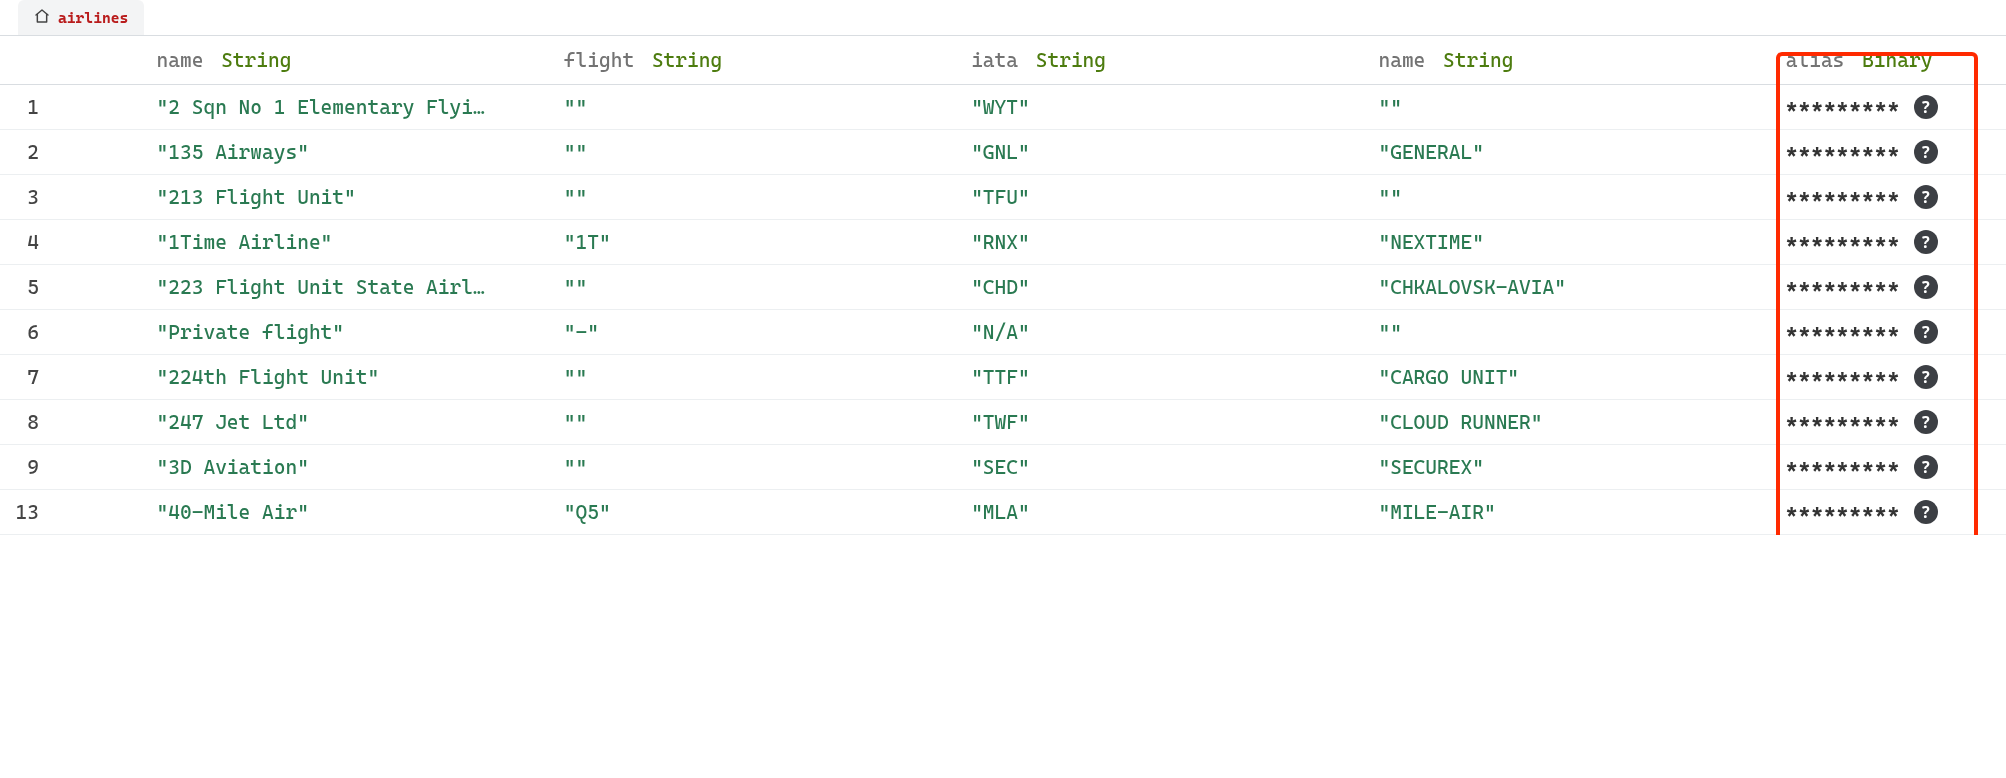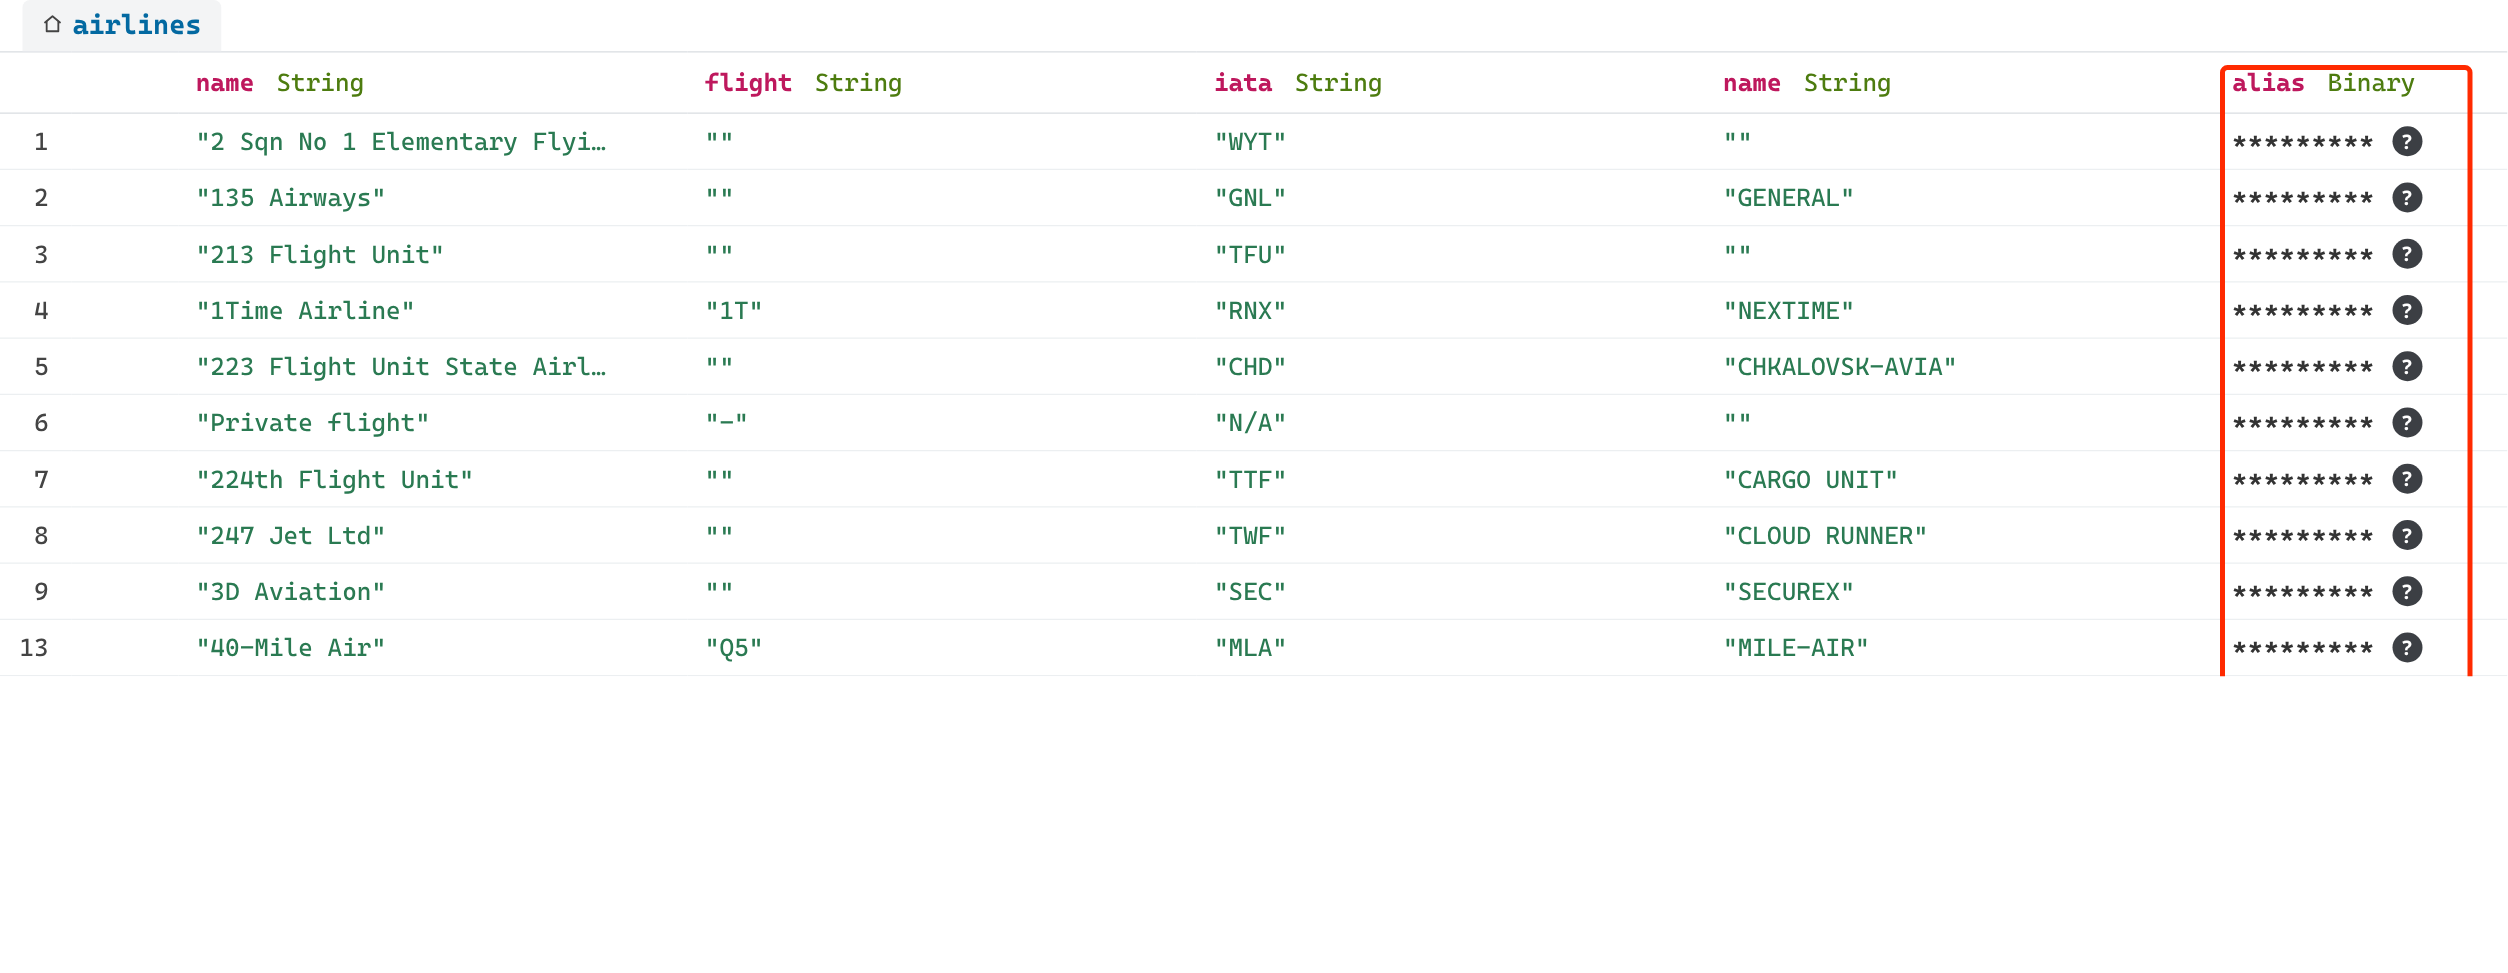--- a/index.html
+++ b/index.html
@@ -14,34 +14,34 @@
   .title-bar { display: flex; align-items: center; }
   .title-chip {
     display: inline-flex;
     align-items: center;
     gap: 8px;
     padding: 8px 16px;
     background: #f3f4f5;
     border-radius: 6px 6px 0 0;
     margin-left: 18px;
     font-weight: 700;
-    font-size: 22px;
-    color: #0369a1;
+    font-size: 15px;
+    color: #b91c1c;
   }
   .title-chip .home-icon { font-size: 18px; line-height: 1; color: #444; }
   table { width: 100%; border-collapse: collapse; table-layout: fixed; }
   thead th {
     text-align: left;
     font-weight: 400;
     padding: 12px 14px;
     border-top: 1px solid #d9dde1;
     border-bottom: 1px solid #d9dde1;
     white-space: nowrap;
   }
-  thead th .col-name { font-weight: 700; color: #be185d; }
+  thead th .col-name { font-weight: 400; color: #737373; }
   thead th .col-type { font-weight: 400; color: #4d7c0f; margin-left: 6px; }
   tbody td {
     padding: 10px 14px;
     border-bottom: 1px solid #eceff1;
     vertical-align: middle;
     white-space: nowrap;
     overflow: hidden;
     text-overflow: ellipsis;
   }
   col.c-idx    { width: 56px; }

